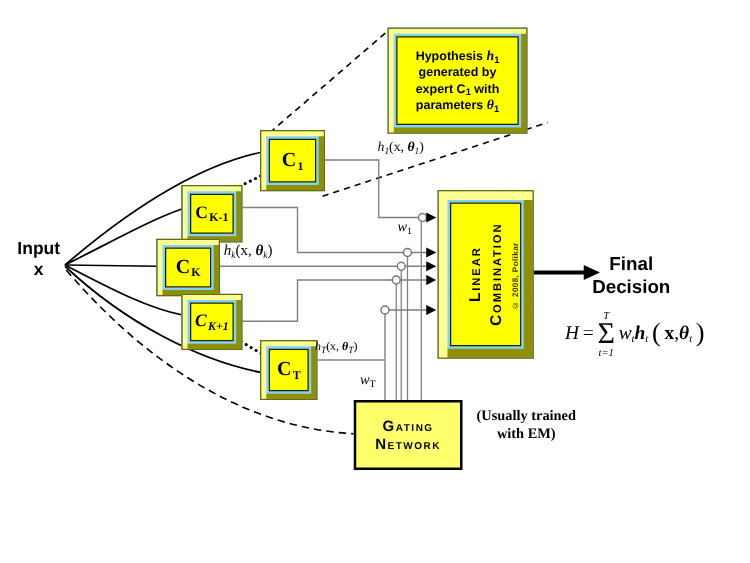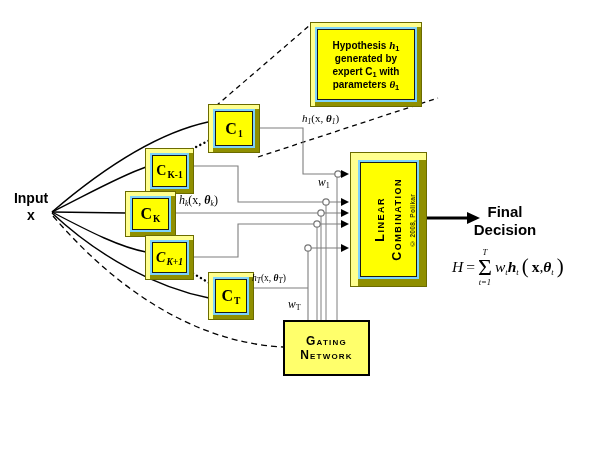--- a/index.html
+++ b/index.html
@@ -170,20 +170,24 @@
       <span class="vtext">Combination</span>
       <span class="credit">© 2008, Polikar</span>
     </div>
   </div>
 
   <div class="gating">
     <div>Gating</div>
     <div>Network</div>
   </div>
 
+  <div class="em-note">
+    <div>(Usually trained</div>
+    <div>with EM)</div>
+  </div>
 
   <div class="final-label">
     <div>Final</div>
     <div>Decision</div>
   </div>
 
   <div class="hlabel" style="left:261px;top:112px;padding-left:41px;"><i>h</i><sub>1</sub><span class="rm">(x, </span><span class="th">θ</span><sub>1</sub><span class="rm">)</span></div>
   <div class="hlabel" style="left:179px;top:193px;font-size:12px;"><i>h</i><sub>k</sub><span class="rm">(x, </span><span class="th">θ</span><sub>k</sub><span class="rm">)</span></div>
   <div class="hlabel" style="left:252px;top:273px;font-size:9.5px;"><i>h</i><sub>T</sub><span class="rm">(x, </span><span class="th">θ</span><sub>T</sub><span class="rm">)</span></div>
 

